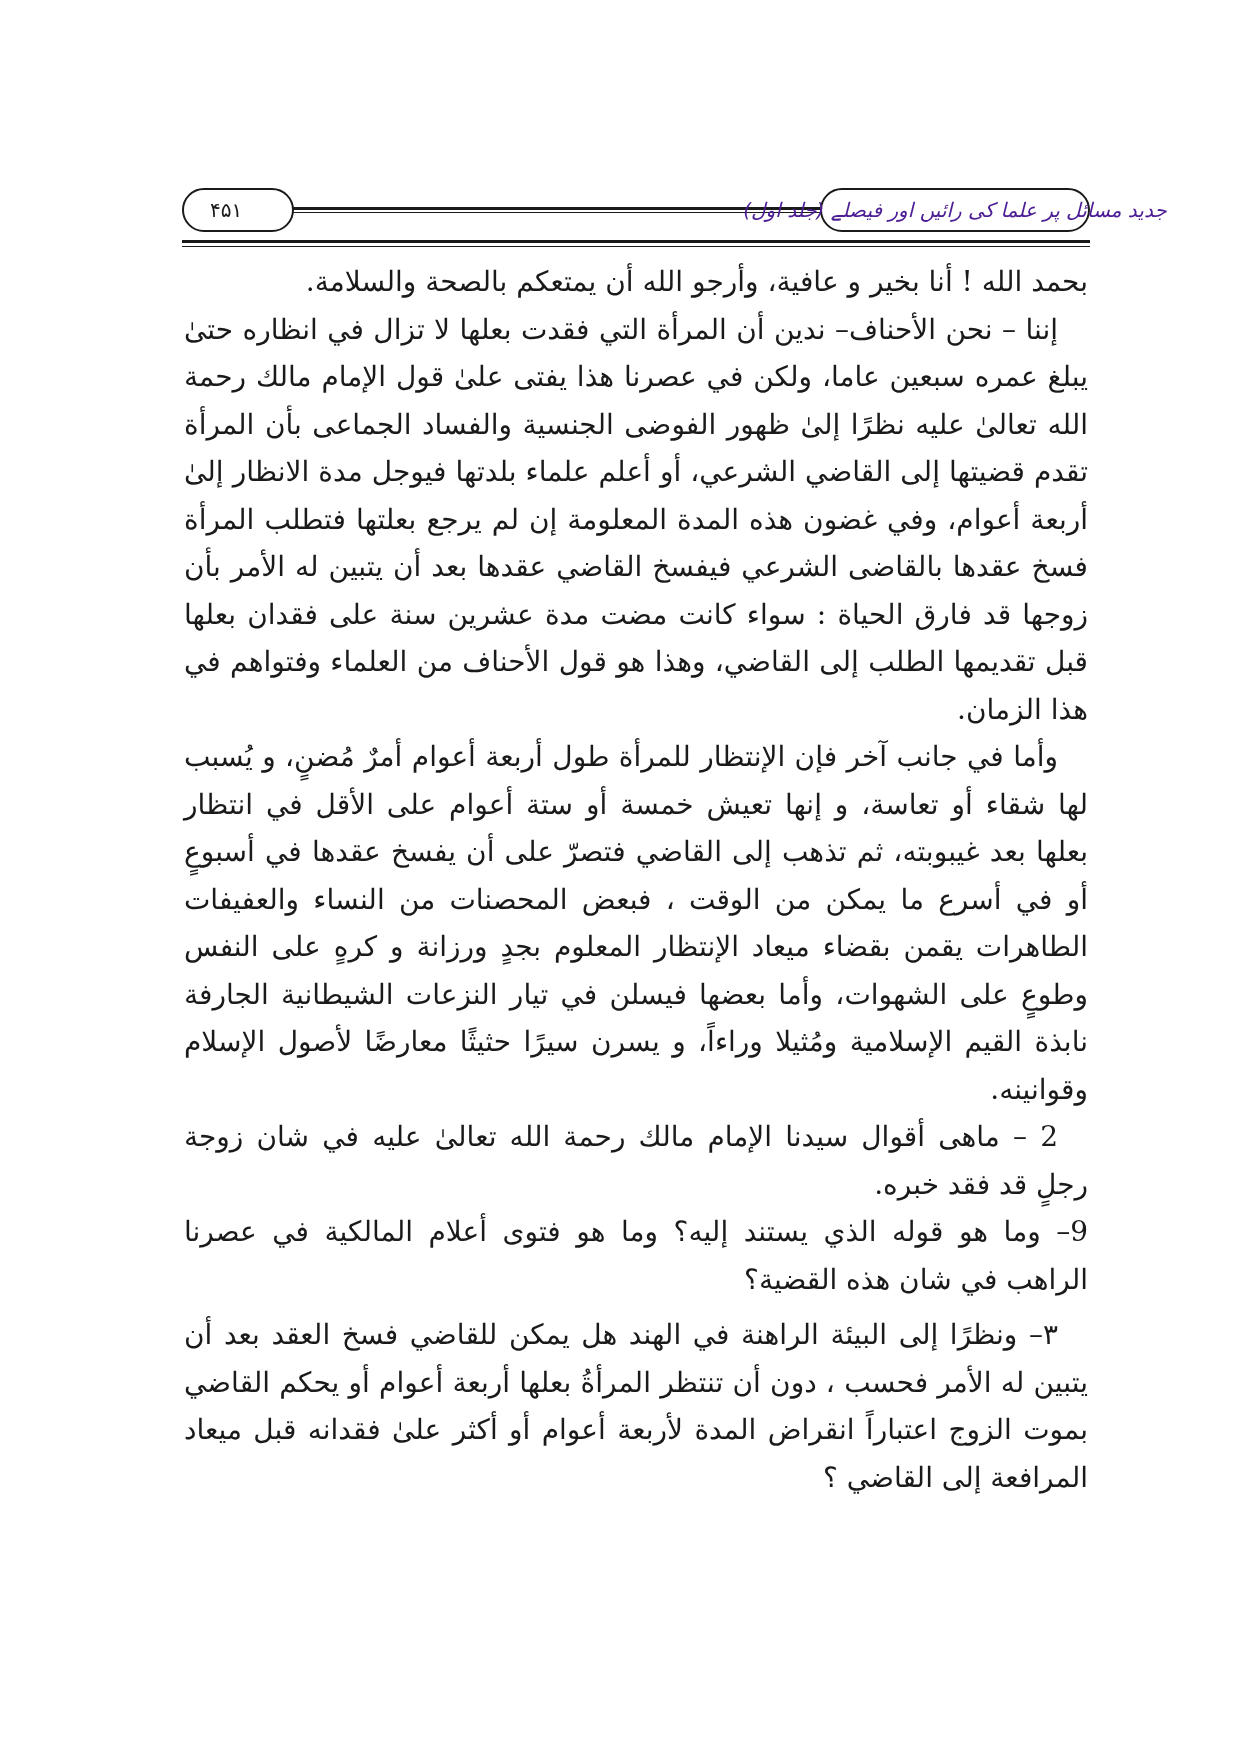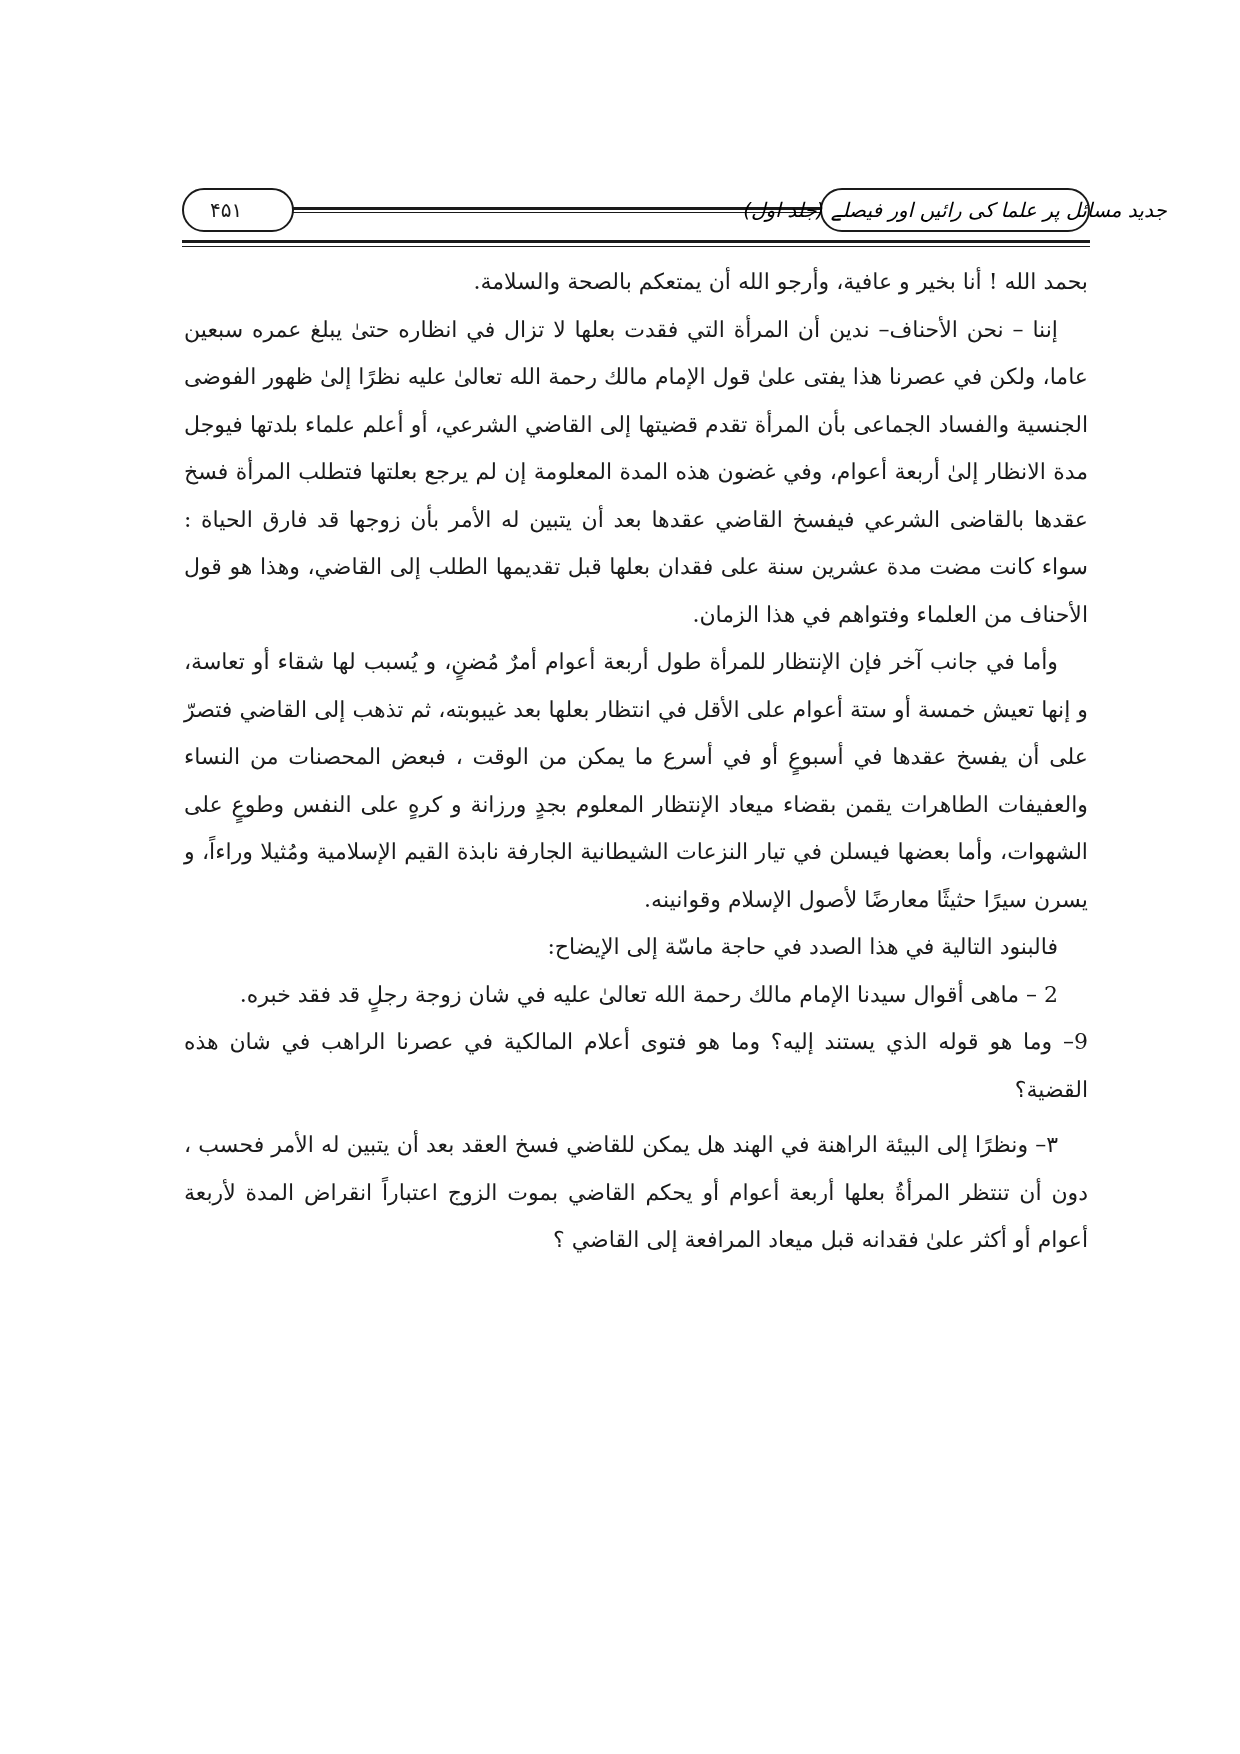--- a/index.html
+++ b/index.html
@@ -57,21 +57,21 @@
     .page-number {
       font-family: "DejaVu Sans", sans-serif;
       font-size: 20px;
       letter-spacing: 1px;
       color: #1a1a1a;
     }
     .book-title {
       font-family: "DejaVu Sans", sans-serif;
       font-size: 20px;
       font-style: italic;
-      color: #000000;
+      color: #4c1d95;
       white-space: nowrap;
     }
     .connector {
       position: absolute;
       left: 110px;
       right: 268px;
       top: 19px;
       height: 6px;
       border-top: 3px solid #1a1a1a;
       border-bottom: 1px solid #1a1a1a;
@@ -90,21 +90,21 @@
     }
     
     .body-text {
       position: absolute;
       left: 184px;
       top: 258px;
       width: 904px;
       direction: rtl;
       text-align: justify;
       font-family: "DejaVu Serif", serif;
-      font-size: 22px;
+      font-size: 28px;
       line-height: 47.5px;
       color: #1a1a1a;
     }
     .para {
       margin: 0;
       padding: 0;
       text-align-last: right;
     }
     .para.indent {
       text-indent: 30px;
@@ -126,19 +126,18 @@
     <div class="pill pill-title">
       <span class="book-title">جدید مسائل پر علما کی رائیں اور فیصلے (جلد اول)</span>
     </div>
     <div class="rule"></div>
   </div>
 
   <div class="body-text">
     <p class="para">بحمد الله ! أنا بخير و عافية، وأرجو الله أن يمتعكم بالصحة والسلامة.</p>
     <p class="para indent">إننا – نحن الأحناف– ندين أن المرأة التي فقدت بعلها لا تزال في انظاره حتىٰ يبلغ عمره سبعين عاما، ولكن في عصرنا هذا يفتى علىٰ قول الإمام مالك رحمة الله تعالىٰ عليه نظرًا إلىٰ ظهور الفوضى الجنسية والفساد الجماعى بأن المرأة تقدم قضيتها إلى القاضي الشرعي، أو أعلم علماء بلدتها فيوجل مدة الانظار إلىٰ أربعة أعوام، وفي غضون هذه المدة المعلومة إن لم يرجع بعلتها فتطلب المرأة فسخ عقدها بالقاضى الشرعي فيفسخ القاضي عقدها بعد أن يتبين له الأمر بأن زوجها قد فارق الحياة : سواء كانت مضت مدة عشرين سنة على فقدان بعلها قبل تقديمها الطلب إلى القاضي، وهذا هو قول الأحناف من العلماء وفتواهم في هذا الزمان.</p>
     <p class="para indent">وأما في جانب آخر فإن الإنتظار للمرأة طول أربعة أعوام أمرٌ مُضنٍ، و يُسبب لها شقاء أو تعاسة، و إنها تعيش خمسة أو ستة أعوام على الأقل في انتظار بعلها بعد غيبوبته، ثم تذهب إلى القاضي فتصرّ على أن يفسخ عقدها في أسبوعٍ أو في أسرع ما يمكن من الوقت ، فبعض المحصنات من النساء والعفيفات الطاهرات يقمن بقضاء ميعاد الإنتظار المعلوم بجدٍ ورزانة و كرهٍ على النفس وطوعٍ على الشهوات، وأما بعضها فيسلن في تيار النزعات الشيطانية الجارفة نابذة القيم الإسلامية ومُثيلا وراءاً، و يسرن سيرًا حثيثًا معارضًا لأصول الإسلام وقوانينه.</p>
-    <p class="para indent">فالبنود التالية في هذا الصدد في حاجة ماسّة إلى الإيضاح:</p>
     <p class="para indent">2 – ماهى أقوال سيدنا الإمام مالك رحمة الله تعالىٰ عليه في شان زوجة رجلٍ قد فقد خبره.</p>
     <p class="para">9– وما هو قوله الذي يستند إليه؟ وما هو فتوى أعلام المالكية في عصرنا الراهب في شان هذه القضية؟</p>
     <p class="para indent gap-before">٣– ونظرًا إلى البيئة الراهنة في الهند هل يمكن للقاضي فسخ العقد بعد أن يتبين له الأمر فحسب ، دون أن تنتظر المرأةُ بعلها أربعة أعوام أو يحكم القاضي بموت الزوج اعتباراً انقراض المدة لأربعة أعوام أو أكثر علىٰ فقدانه قبل ميعاد المرافعة إلى القاضي ؟</p>
   </div>
 
 </div>
 
 </body></html>

